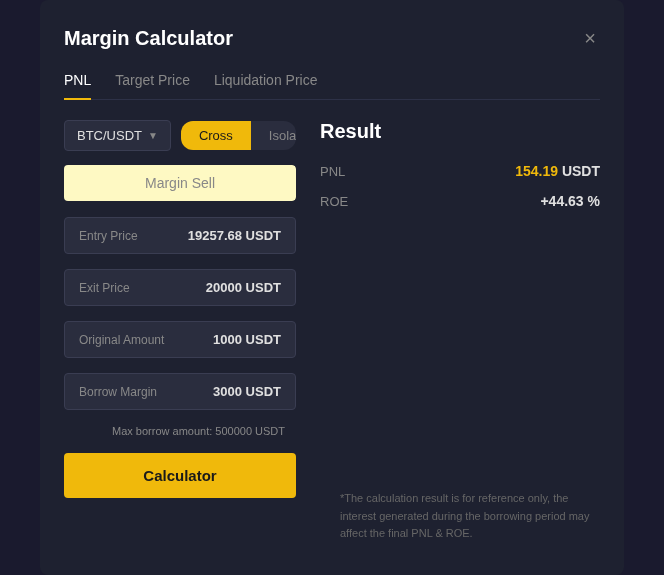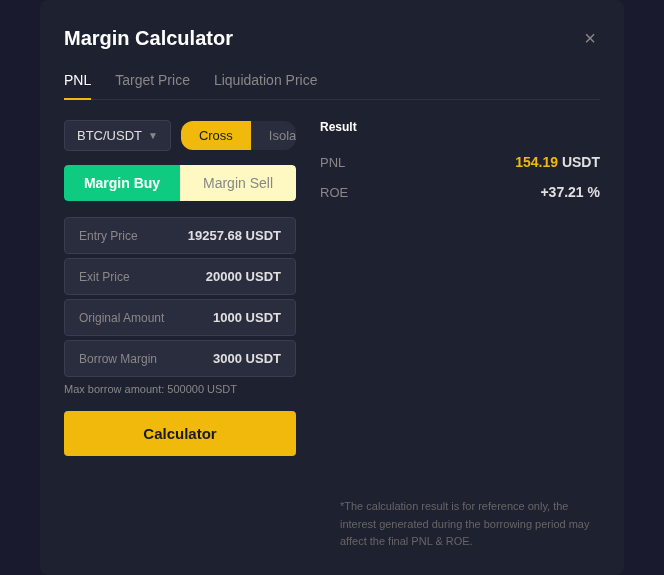--- a/index.html
+++ b/index.html
@@ -137,53 +137,54 @@
       color: #888;
       font-size: 14px;
       cursor: pointer;
       border-radius: 0 4px 4px 0;
     }
     .input-group {
       background: #2a2d3e;
       border: 1px solid #3a3d52;
       border-radius: 4px;
       padding: 10px 14px;
-      margin-bottom: 4px;
+      margin-bottom: 15px;
       display: flex;
       justify-content: space-between;
       align-items: center;
     }
     .input-label {
       font-size: 12px;
       color: #888;
     }
     .input-value {
       font-size: 13px;
       font-weight: 600;
       color: #e0e0e0;
     }
     .max-borrow {
       font-size: 11px;
       color: #888;
       margin-top: 6px;
       margin-bottom: 16px;
+      margin-left: 48px;
     }
     .calculate-btn {
       width: 100%;
       padding: 14px;
       background: #f0b90b;
       border: none;
       border-radius: 4px;
       color: #1a1a1a;
       font-size: 15px;
       font-weight: 600;
       cursor: pointer;
     }
     .result-title {
-      font-size: 12px;
+      font-size: 20px;
       font-weight: 600;
       color: #ffffff;
       margin-bottom: 20px;
     }
     .result-row {
       display: flex;
       justify-content: space-between;
       align-items: center;
       margin-bottom: 14px;
     }
@@ -198,21 +199,21 @@
     }
     .result-value .highlight {
       color: #f0b90b;
     }
     .disclaimer {
       font-size: 11px;
       color: #666;
       line-height: 1.6;
       margin-top: auto;
       position: absolute;
-      bottom: 24px;
+      bottom: 32px;
       right: 24px;
       width: 260px;
     }
   </style>
 </head>
 <body>
 
 <div class="modal">
 
   <div class="modal-header">
@@ -236,21 +237,20 @@
           <span class="arrow">▼</span>
         </div>
         <div class="mode-buttons">
           <button class="mode-btn cross">Cross</button>
           <button class="mode-btn isolated">Isolated</button>
         </div>
       </div>
 
       
       <div class="buy-sell-row">
-        <button class="buy-btn">Margin Buy</button>
         <button class="sell-btn">Margin Sell</button>
       </div>
 
       
       <div class="input-group">
         <span class="input-label">Entry Price</span>
         <span class="input-value">19257.68 USDT</span>
       </div>
       <div class="input-group">
         <span class="input-label">Exit Price</span>
@@ -275,19 +275,19 @@
 
       <div class="result-row">
         <span class="result-label">PNL</span>
         <span class="result-value">
           <span class="highlight">154.19</span><span> USDT</span>
         </span>
       </div>
 
       <div class="result-row">
         <span class="result-label">ROE</span>
-        <span class="result-value positive">+37.21 %</span>
+        <span class="result-value positive">+44.63 %</span>
       </div>
     </div>
   </div>
 
   <div class="disclaimer">*The calculation result is for reference only, the interest generated during the borrowing period may affect the final PNL &amp; ROE.</div>
 </div>
 
 </body></html>

